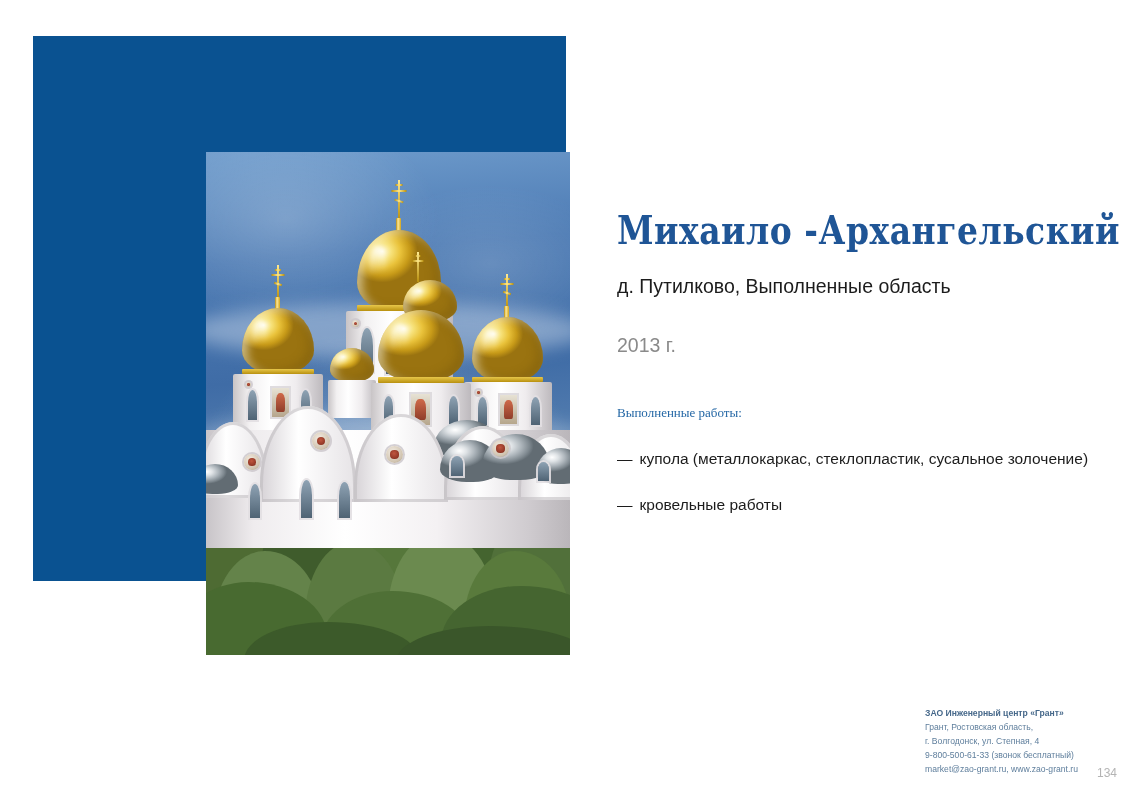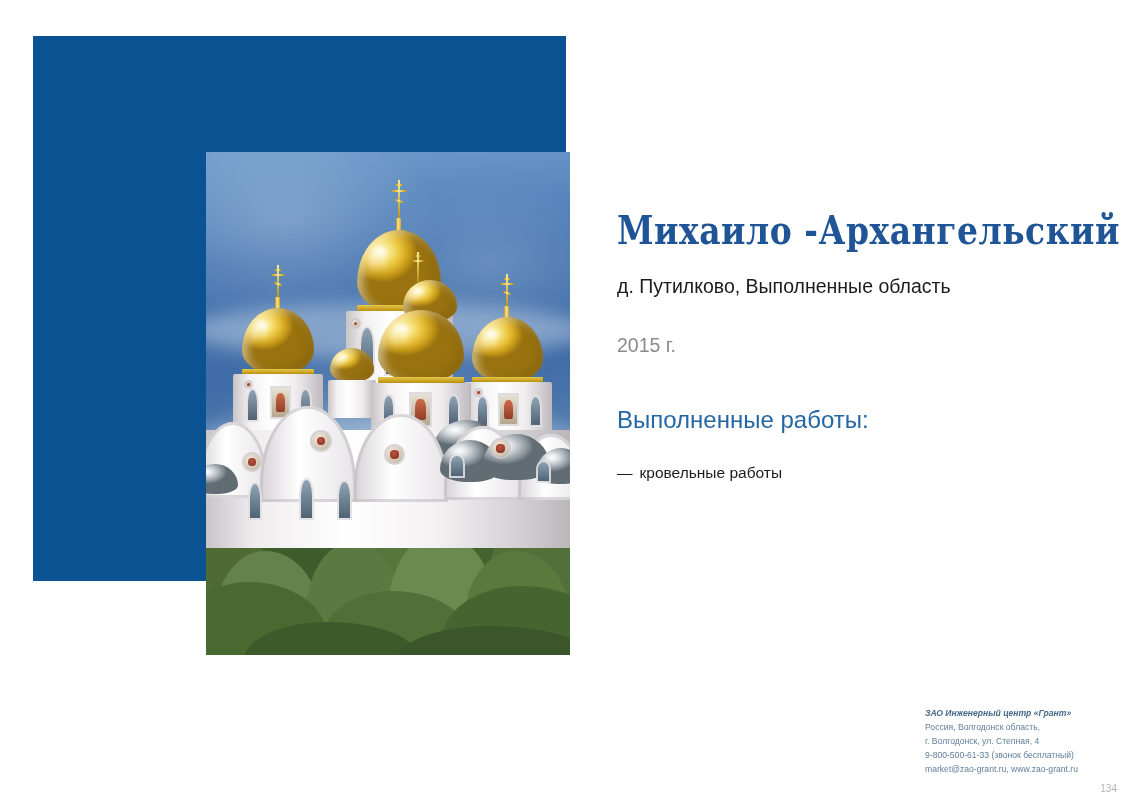--- a/index.html
+++ b/index.html
@@ -212,24 +212,25 @@
     margin: 0 0 34px 0;
     line-height: 1.25;
   }
   .date {
     font-size: 19.5px;
     color: #8a8a8a;
     margin: 0 0 48px 0;
     line-height: 1.25;
   }
   .works-heading {
-    font-size: 24px;
+    font-size: 13px;
     color: #2467A5;
     margin: 0 0 28px 0;
     line-height: 1.25;
+    font-family: Liberation Serif, serif;
   }
   .works-list {
     list-style: none;
     margin: 0;
     padding: 0;
   }
   .works-list li {
     font-size: 15.5px;
     color: #1c1c1c;
     margin: 0 0 26px 0;
@@ -264,28 +265,27 @@
     left: 925px;
     top: 707px;
     width: 200px;
     color: #5E7E9C;
     font-size: 8.6px;
     line-height: 1.62;
   }
   .footer-contact .strong {
     font-weight: 700;
     color: #46688A;
-    font-style: italic;
   }
 
   .page-number {
     position: absolute;
     right: 14px;
-    bottom: 6px;
-    font-size: 10px;
+    bottom: 20px;
+    font-size: 12px;
     color: #b4b4b4;
   }
 </style>
 </head>
 <body>
 
 <div id="slide">
 
   <div class="blue-panel"></div>
 
@@ -403,33 +403,36 @@
         <div class="tree-blob" style="left:12%;  top:84%;  width:46%; height:30%; background:#3c5a2a;"></div>
         <div class="tree-blob" style="left:52%;  top:86%;  width:52%; height:28%; background:#3a562a;"></div>
       </div>
 
     </div>
   </div>
 
   <div class="content">
     <h1 class="title">Михаило -Архангельский  храм</h1>
     <p class="subtitle">д. Путилково, Выполненные область</p>
-    <p class="date">2015 г.</p>
+    <p class="date">2013 г.</p>
     <p class="works-heading">Выполненные работы:</p>
     <ul class="works-list">
+      <li>
+        <span class="dash">—</span><span>купола (металлокаркас, стеклопластик, сусальное золочение)</span>
+      </li>
       <li>
         <span class="dash">—</span><span>кровельные работы</span>
       </li>
     </ul>
   </div>
 
 
   <div class="footer-contact">
     <div class="strong">ЗАО Инженерный центр «Грант»</div>
-    <div>Россия, Волгодонск область,</div>
+    <div>Грант, Ростовская область,</div>
     <div>г. Волгодонск, ул. Степная, 4</div>
     <div>9-800-500-61-33 (звонок бесплатный)</div>
     <div>market@zao-grant.ru, www.zao-grant.ru</div>
   </div>
 
   <div class="page-number">134</div>
 
 </div>
 
 </body></html>

